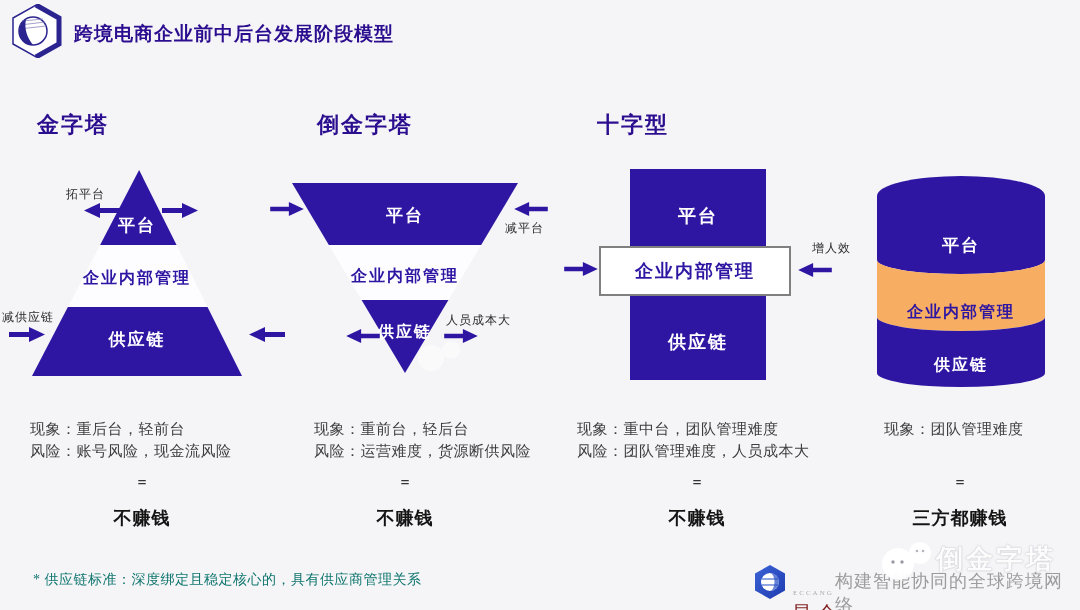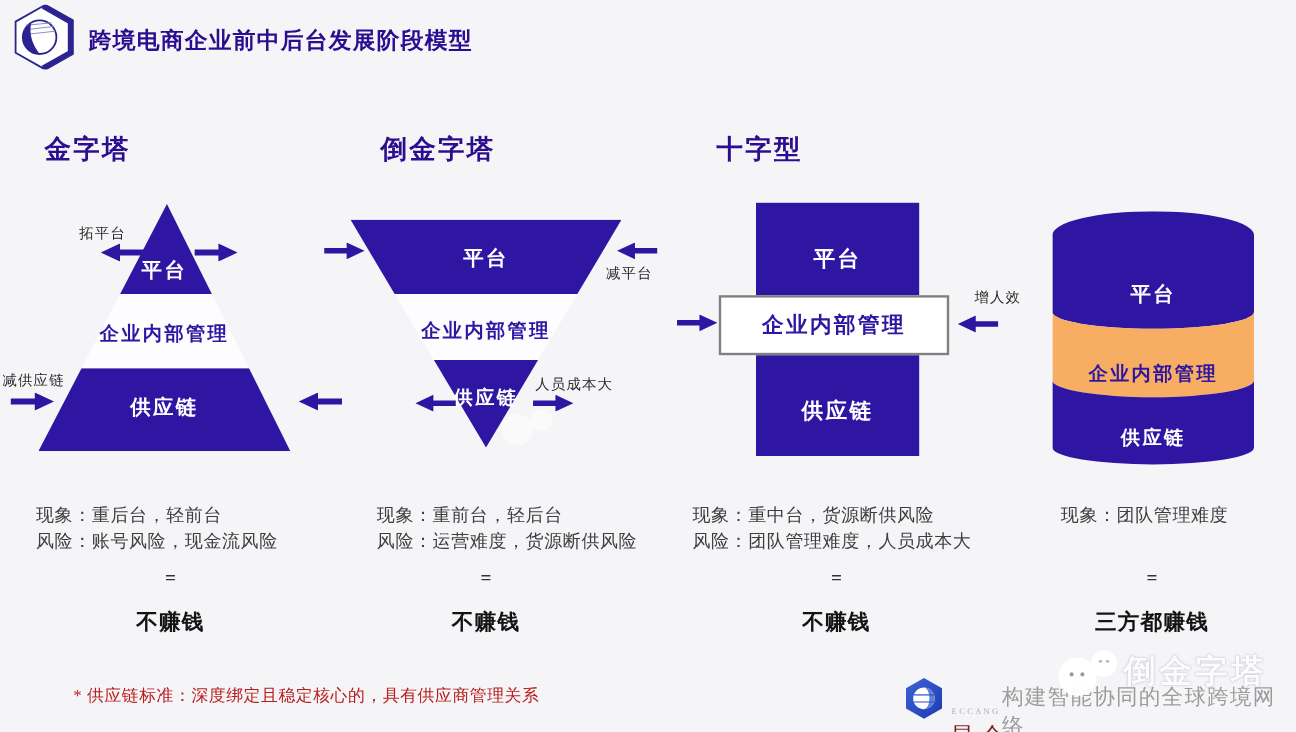--- a/index.html
+++ b/index.html
@@ -59,21 +59,21 @@
 
   .arrow { position:absolute; fill:#2E16A3; }
 
   
   .body-line { position:absolute; font-size:15px; color:#3E3E3E; letter-spacing:0.5px; }
   .equals { position:absolute; top:474px; width:200px; text-align:center;
             font-size:16px; font-weight:bold; color:#333333; }
   .result { position:absolute; top:506px; width:200px; text-align:center;
             font-size:18px; font-weight:bold; color:#141414; letter-spacing:1px; }
 
-  .footnote { position:absolute; left:33px; top:571px; font-size:14px; color:#b91c1c; letter-spacing:0.5px;margin-left:28px; }
+  .footnote { position:absolute; left:33px; top:571px; font-size:14px; color:#0f766e; letter-spacing:0.5px; }
 
   
   .brand-text { position:absolute; left:791px; top:600px; font-size:20px; font-weight:500;
                 color:#7f1d1d; letter-spacing:6px; }
   .brand-sub  { position:absolute; left:793px; top:589px; font-size:7px; color:#ADADAD; letter-spacing:2px; }
   .tagline    { position:absolute; left:835px; top:569px; font-size:18px; color:#9C9C9C; letter-spacing:1px; }
 
   .watermark-text {
     position:absolute; left:936px; top:541px; font-size:27px; font-weight:bold;
     color:rgba(255,255,255,0.95); letter-spacing:3px;
@@ -174,21 +174,21 @@
     <path d="M0,141 A84,14 0 0 0 168,141 L168,197 A84,14 0 0 1 0,197 Z" fill="#2E16A3"></path>
   </svg>
   <div class="layer-label txt-white" style="left:877px;top:234px;width:168px;font-size:17px">平台</div>
   <div class="layer-label txt-indigo" style="left:877px;top:302px;width:168px;font-size:16px">企业内部管理</div>
   <div class="layer-label txt-white" style="left:877px;top:355px;width:168px;font-size:16px">供应链</div>
 
   <div class="body-line" style="left:30px;top:420px">现象：重后台，轻前台</div>
   <div class="body-line" style="left:30px;top:442px">风险：账号风险，现金流风险</div>
   <div class="body-line" style="left:314px;top:420px">现象：重前台，轻后台</div>
   <div class="body-line" style="left:314px;top:442px">风险：运营难度，货源断供风险</div>
-  <div class="body-line" style="left:577px;top:420px">现象：重中台，货源断供风险</div>
+  <div class="body-line" style="left:577px;top:420px">现象：重中台，团队管理难度</div>
   <div class="body-line" style="left:577px;top:442px">风险：团队管理难度，人员成本大</div>
   <div class="body-line" style="left:884px;top:420px">现象：团队管理难度</div>
 
   <div class="equals" style="left:42px">=</div>
   <div class="equals" style="left:305px">=</div>
   <div class="equals" style="left:597px">=</div>
   <div class="equals" style="left:860px">=</div>
 
   <div class="result" style="left:42px">不赚钱</div>
   <div class="result" style="left:305px">不赚钱</div>

